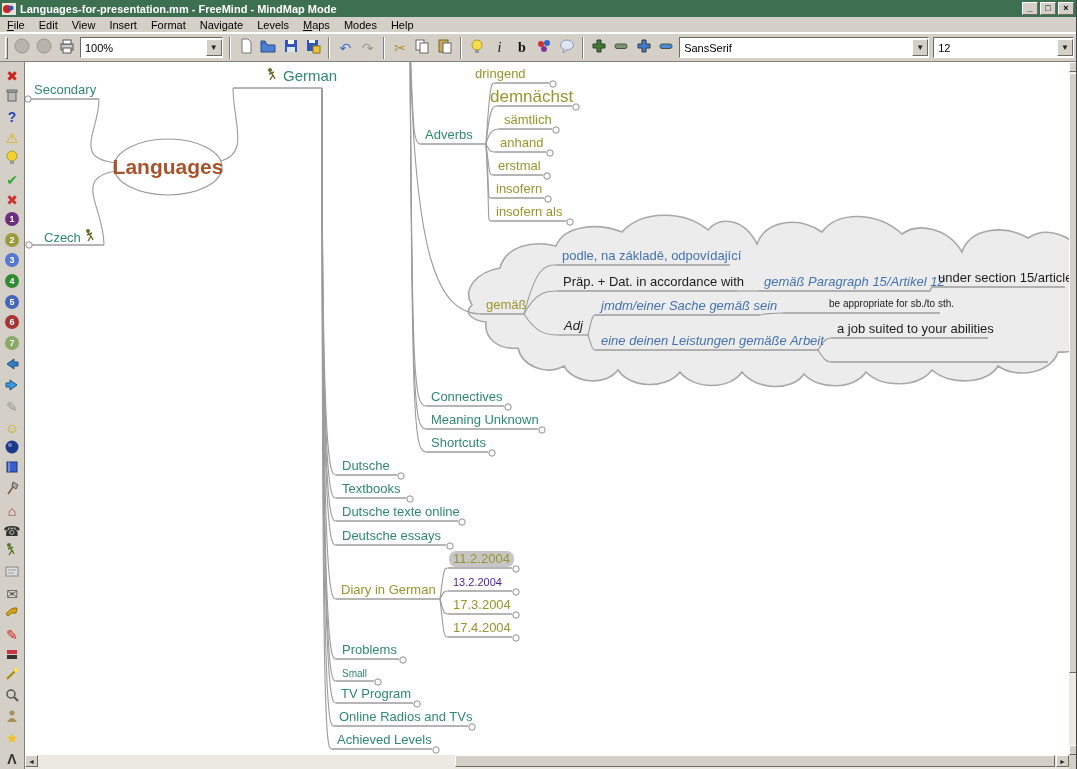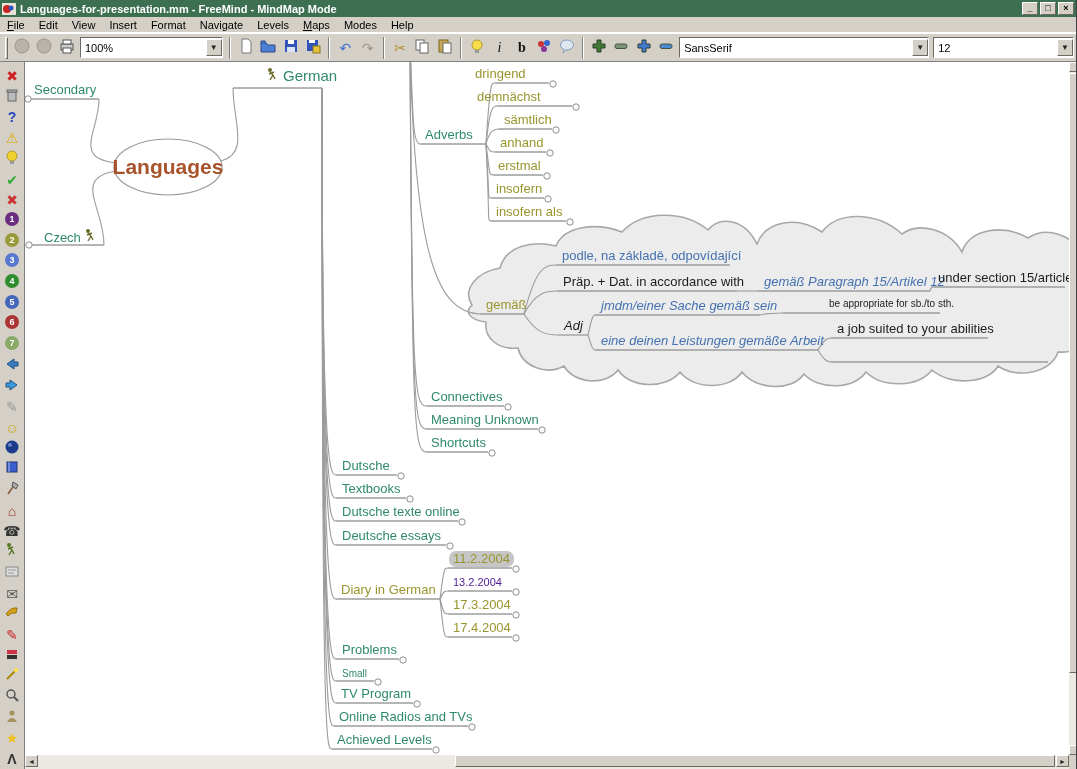--- a/index.html
+++ b/index.html
@@ -496,21 +496,21 @@
             <circle cx="5" cy="3" r="2" fill="#6b6b2a"></circle>
             <path d="M5,5 L8,8 M4,7 L9,5 M8,8 L5,13 M8,8 L10,12" stroke="#6b6b2a" stroke-width="1.4" fill="none"></path>
           </svg></span></div>
       <div class="node" style="font-size: 21px; color: rgb(168, 83, 44); font-weight: bold; left: 143px; top: 105px; transform: translate(-50%, -50%);"><span>Languages</span></div>
       <div class="node" style="font-size: 15px; color: rgb(47, 138, 107); left: 238px; top: 5px; line-height: 18px;"><span class="nicon"><svg width="16" height="16" viewBox="0 0 16 16">
             <circle cx="5" cy="3" r="2" fill="#6b6b2a"></circle>
             <path d="M5,5 L8,8 M4,7 L9,5 M8,8 L5,13 M8,8 L10,12" stroke="#6b6b2a" stroke-width="1.4" fill="none"></path>
           </svg></span><span>German</span></div>
       <div class="node" style="font-size: 13px; color: rgb(47, 138, 107); left: 400px; top: 65px; line-height: 16px;"><span>Adverbs</span></div>
       <div class="node" style="font-size: 13px; color: rgb(153, 149, 46); left: 450px; top: 4px; line-height: 16px;"><span>dringend</span></div>
-      <div class="node" style="font-size: 13px; color: rgb(153, 149, 46); left: 452px; top: 27px; line-height: 16px;"><span>demnächst</span></div>
+      <div class="node" style="font-size: 17px; color: rgb(153, 149, 46); left: 465px; top: 27px; line-height: 16px;"><span>demnächst</span></div>
       <div class="node" style="font-size: 13px; color: rgb(153, 149, 46); left: 479px; top: 50px; line-height: 16px;"><span>sämtlich</span></div>
       <div class="node" style="font-size: 13px; color: rgb(153, 149, 46); left: 475px; top: 73px; line-height: 16px;"><span>anhand</span></div>
       <div class="node" style="font-size: 13px; color: rgb(153, 149, 46); left: 473px; top: 96px; line-height: 16px;"><span>erstmal</span></div>
       <div class="node" style="font-size: 13px; color: rgb(153, 149, 46); left: 471px; top: 119px; line-height: 16px;"><span>insofern</span></div>
       <div class="node" style="font-size: 13px; color: rgb(153, 149, 46); left: 471px; top: 142px; line-height: 16px;"><span>insofern als</span></div>
       <div class="node" style="font-size: 13px; color: rgb(153, 149, 46); left: 461px; top: 235px; line-height: 16px;"><span>gemäß</span></div>
       <div class="node" style="font-size: 13px; color: rgb(68, 114, 176); left: 537px; top: 186px; line-height: 16px;"><span>podle, na základě, odpovídající</span></div>
       <div class="node" style="font-size: 13px; color: rgb(28, 28, 28); left: 538px; top: 212px; line-height: 16px;"><span>Präp. + Dat. in accordance with</span></div>
       <div class="node italic" style="font-size: 13px; color: rgb(68, 114, 176); left: 739px; top: 212px; line-height: 16px;"><span>gemäß Paragraph 15/Artikel 12</span></div>
       <div class="node" style="font-size: 13px; color: rgb(28, 28, 28); left: 913px; top: 208px; line-height: 16px;"><span>under section 15/article</span></div>

